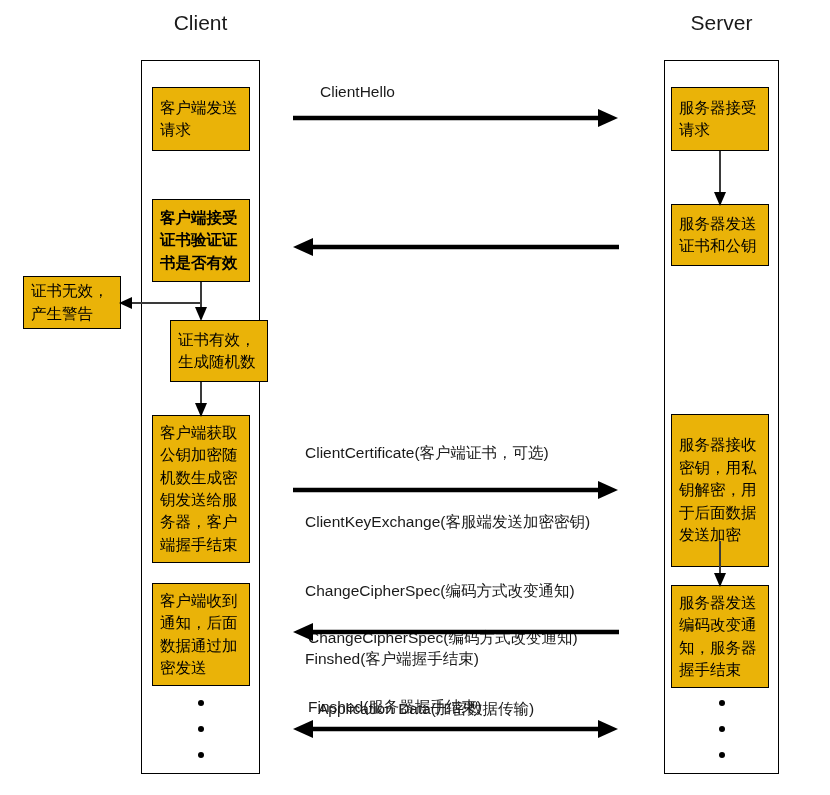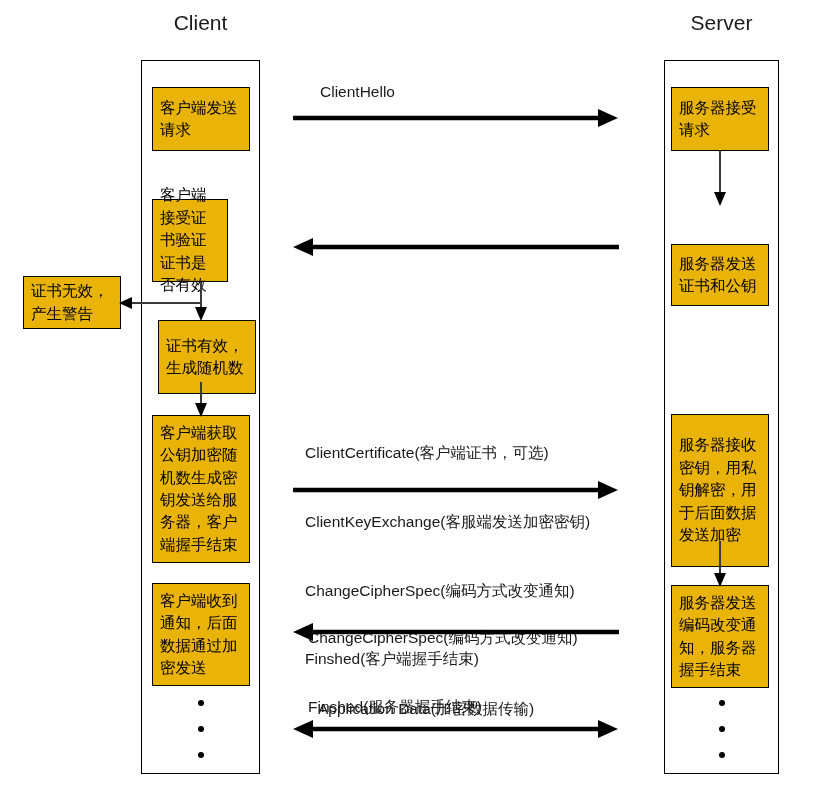--- a/index.html
+++ b/index.html
@@ -123,45 +123,45 @@
   <div class="col-title" style="left:664px; top:12px; width:115px;">Server</div>
 
   <div class="lifeline" style="left:141px; top:60px; width:119px; height:714px;"></div>
 
   <div class="lifeline" style="left:664px; top:60px; width:115px; height:714px;"></div>
 
   <div class="node" style="left:152px; top:87px; width:98px; height:64px;">
     <span>客户端发送请求</span>
   </div>
 
-  <div class="node" style="left:152px; top:199px; width:76px; height:83px;">
+  <div class="node" style="left:152px; top:199px; width:98px; height:83px;font-weight:bold;">
     <span>客户端接受证书验证证书是否有效</span>
   </div>
 
-  <div class="node" style="left:158px; top:320px; width:98px; height:74px;">
+  <div class="node" style="left:170px; top:320px; width:98px; height:62px;">
     <span>证书有效，生成随机数</span>
   </div>
 
   <div class="node" style="left:152px; top:415px; width:98px; height:148px;">
     <span>客户端获取公钥加密随机数生成密钥发送给服务器，客户端握手结束</span>
   </div>
 
   <div class="node" style="left:152px; top:583px; width:98px; height:103px;">
     <span>客户端收到通知，后面数据通过加密发送</span>
   </div>
 
   <div class="node" style="left:23px; top:276px; width:98px; height:53px;">
     <span>证书无效，产生警告</span>
   </div>
 
   <div class="node" style="left:671px; top:87px; width:98px; height:64px;">
     <span>服务器接受请求</span>
   </div>
 
-  <div class="node" style="left:671px; top:204px; width:98px; height:62px;margin-top:40px;">
+  <div class="node" style="left:671px; top:204px; width:98px; height:62px;">
     <span>服务器发送证书和公钥</span>
   </div>
 
   <div class="node" style="left:671px; top:414px; width:98px; height:153px;">
     <span>服务器接收密钥，用私钥解密，用于后面数据发送加密</span>
   </div>
 
   <div class="node" style="left:671px; top:585px; width:98px; height:103px;">
     <span>服务器发送编码改变通知，服务器握手结束</span>
   </div>

